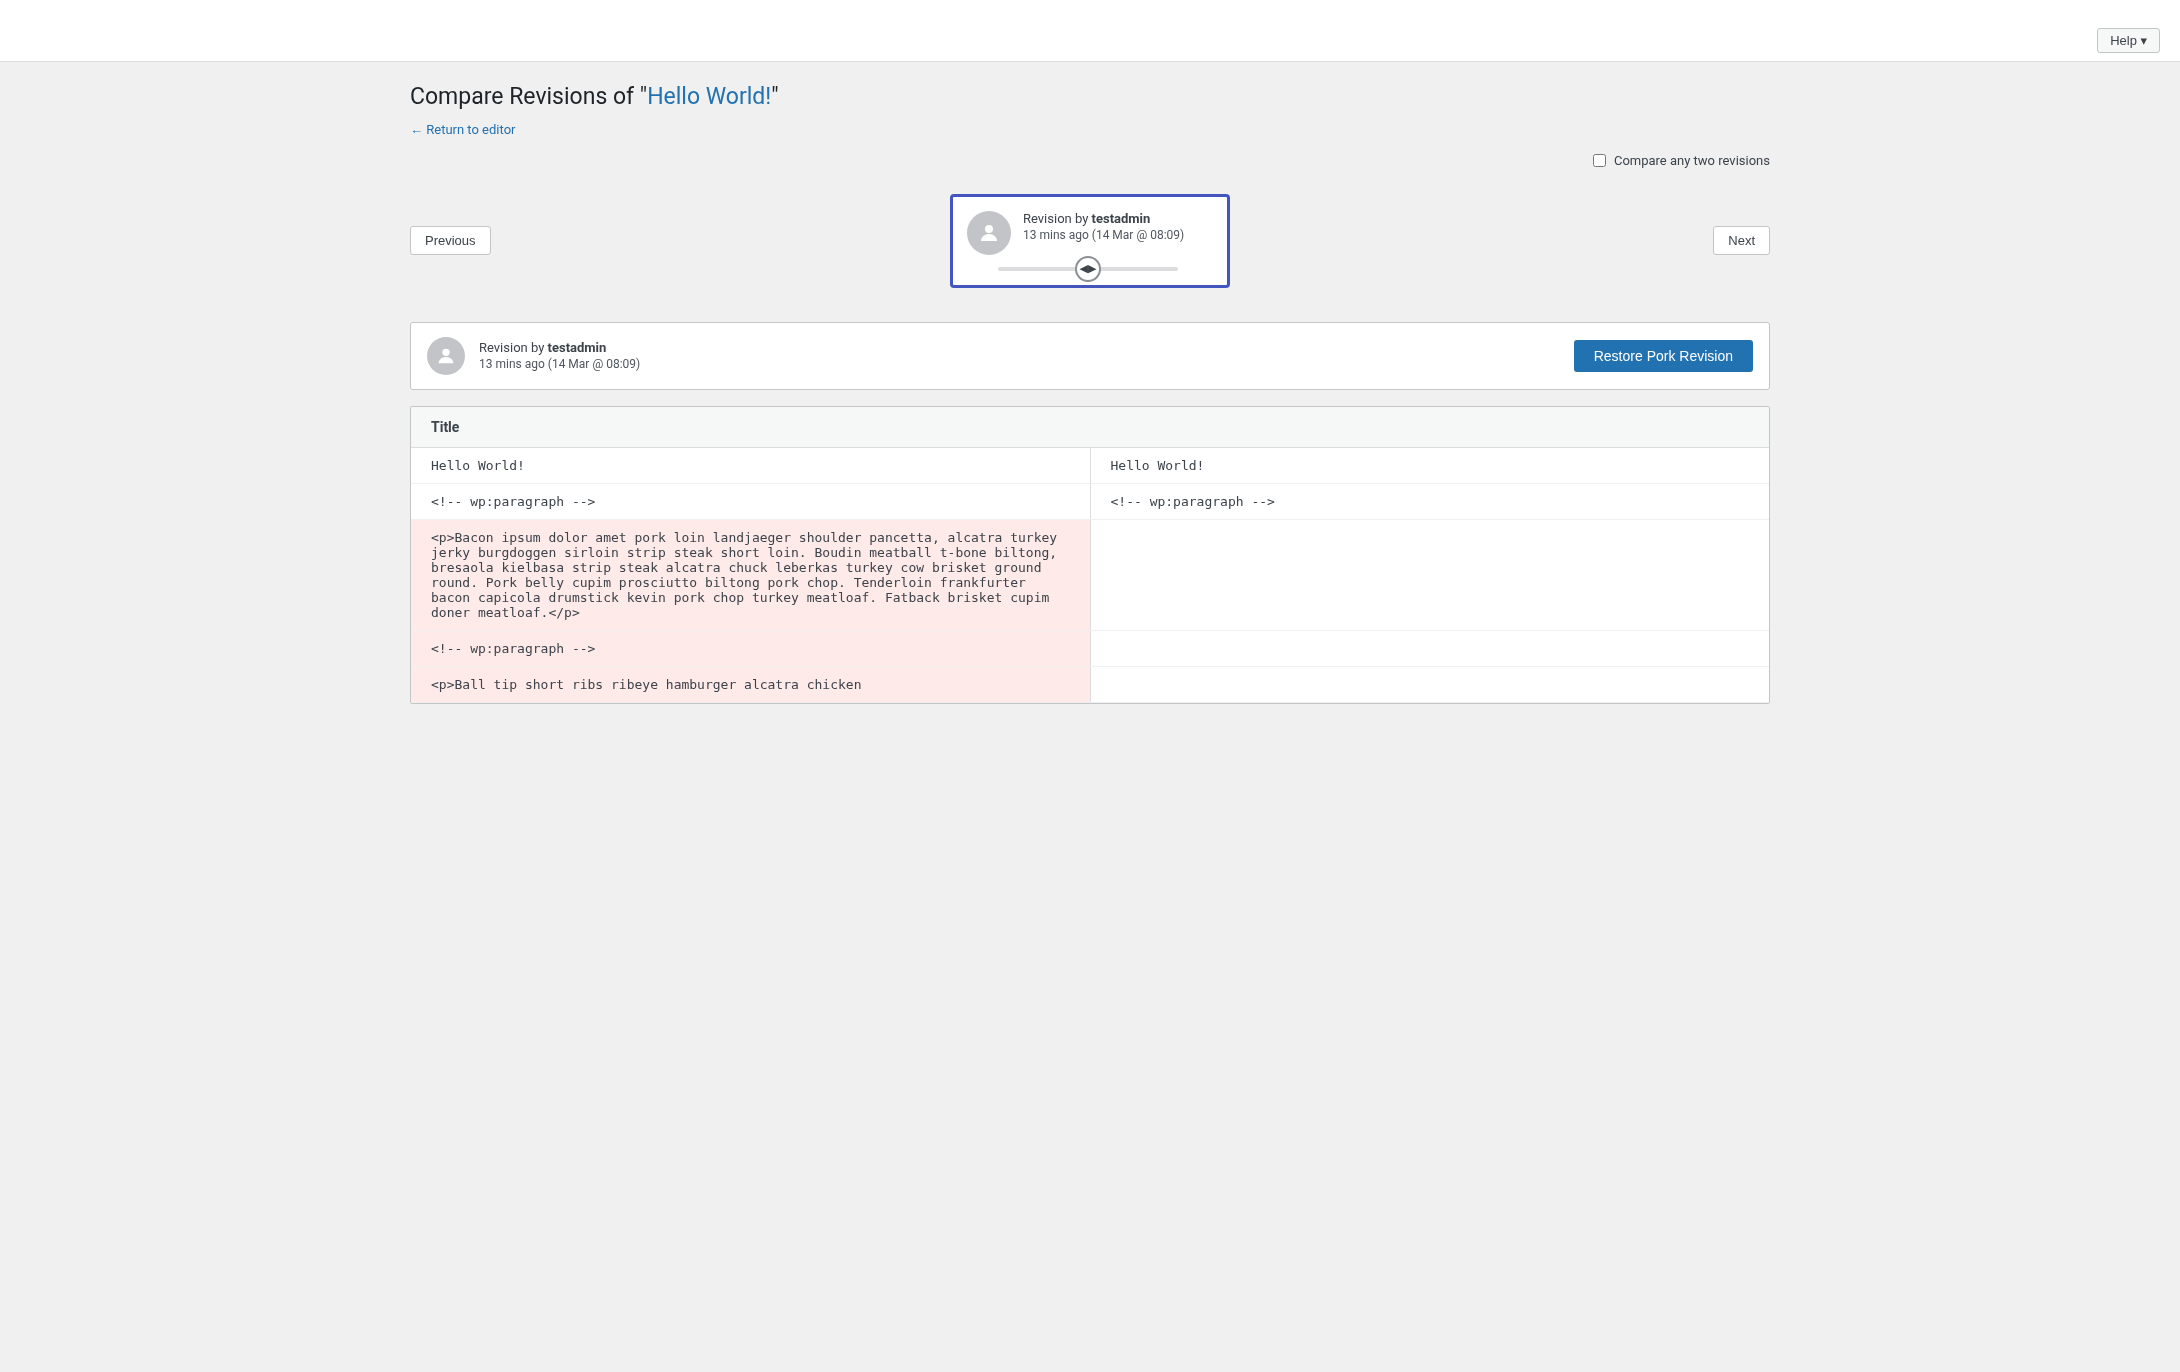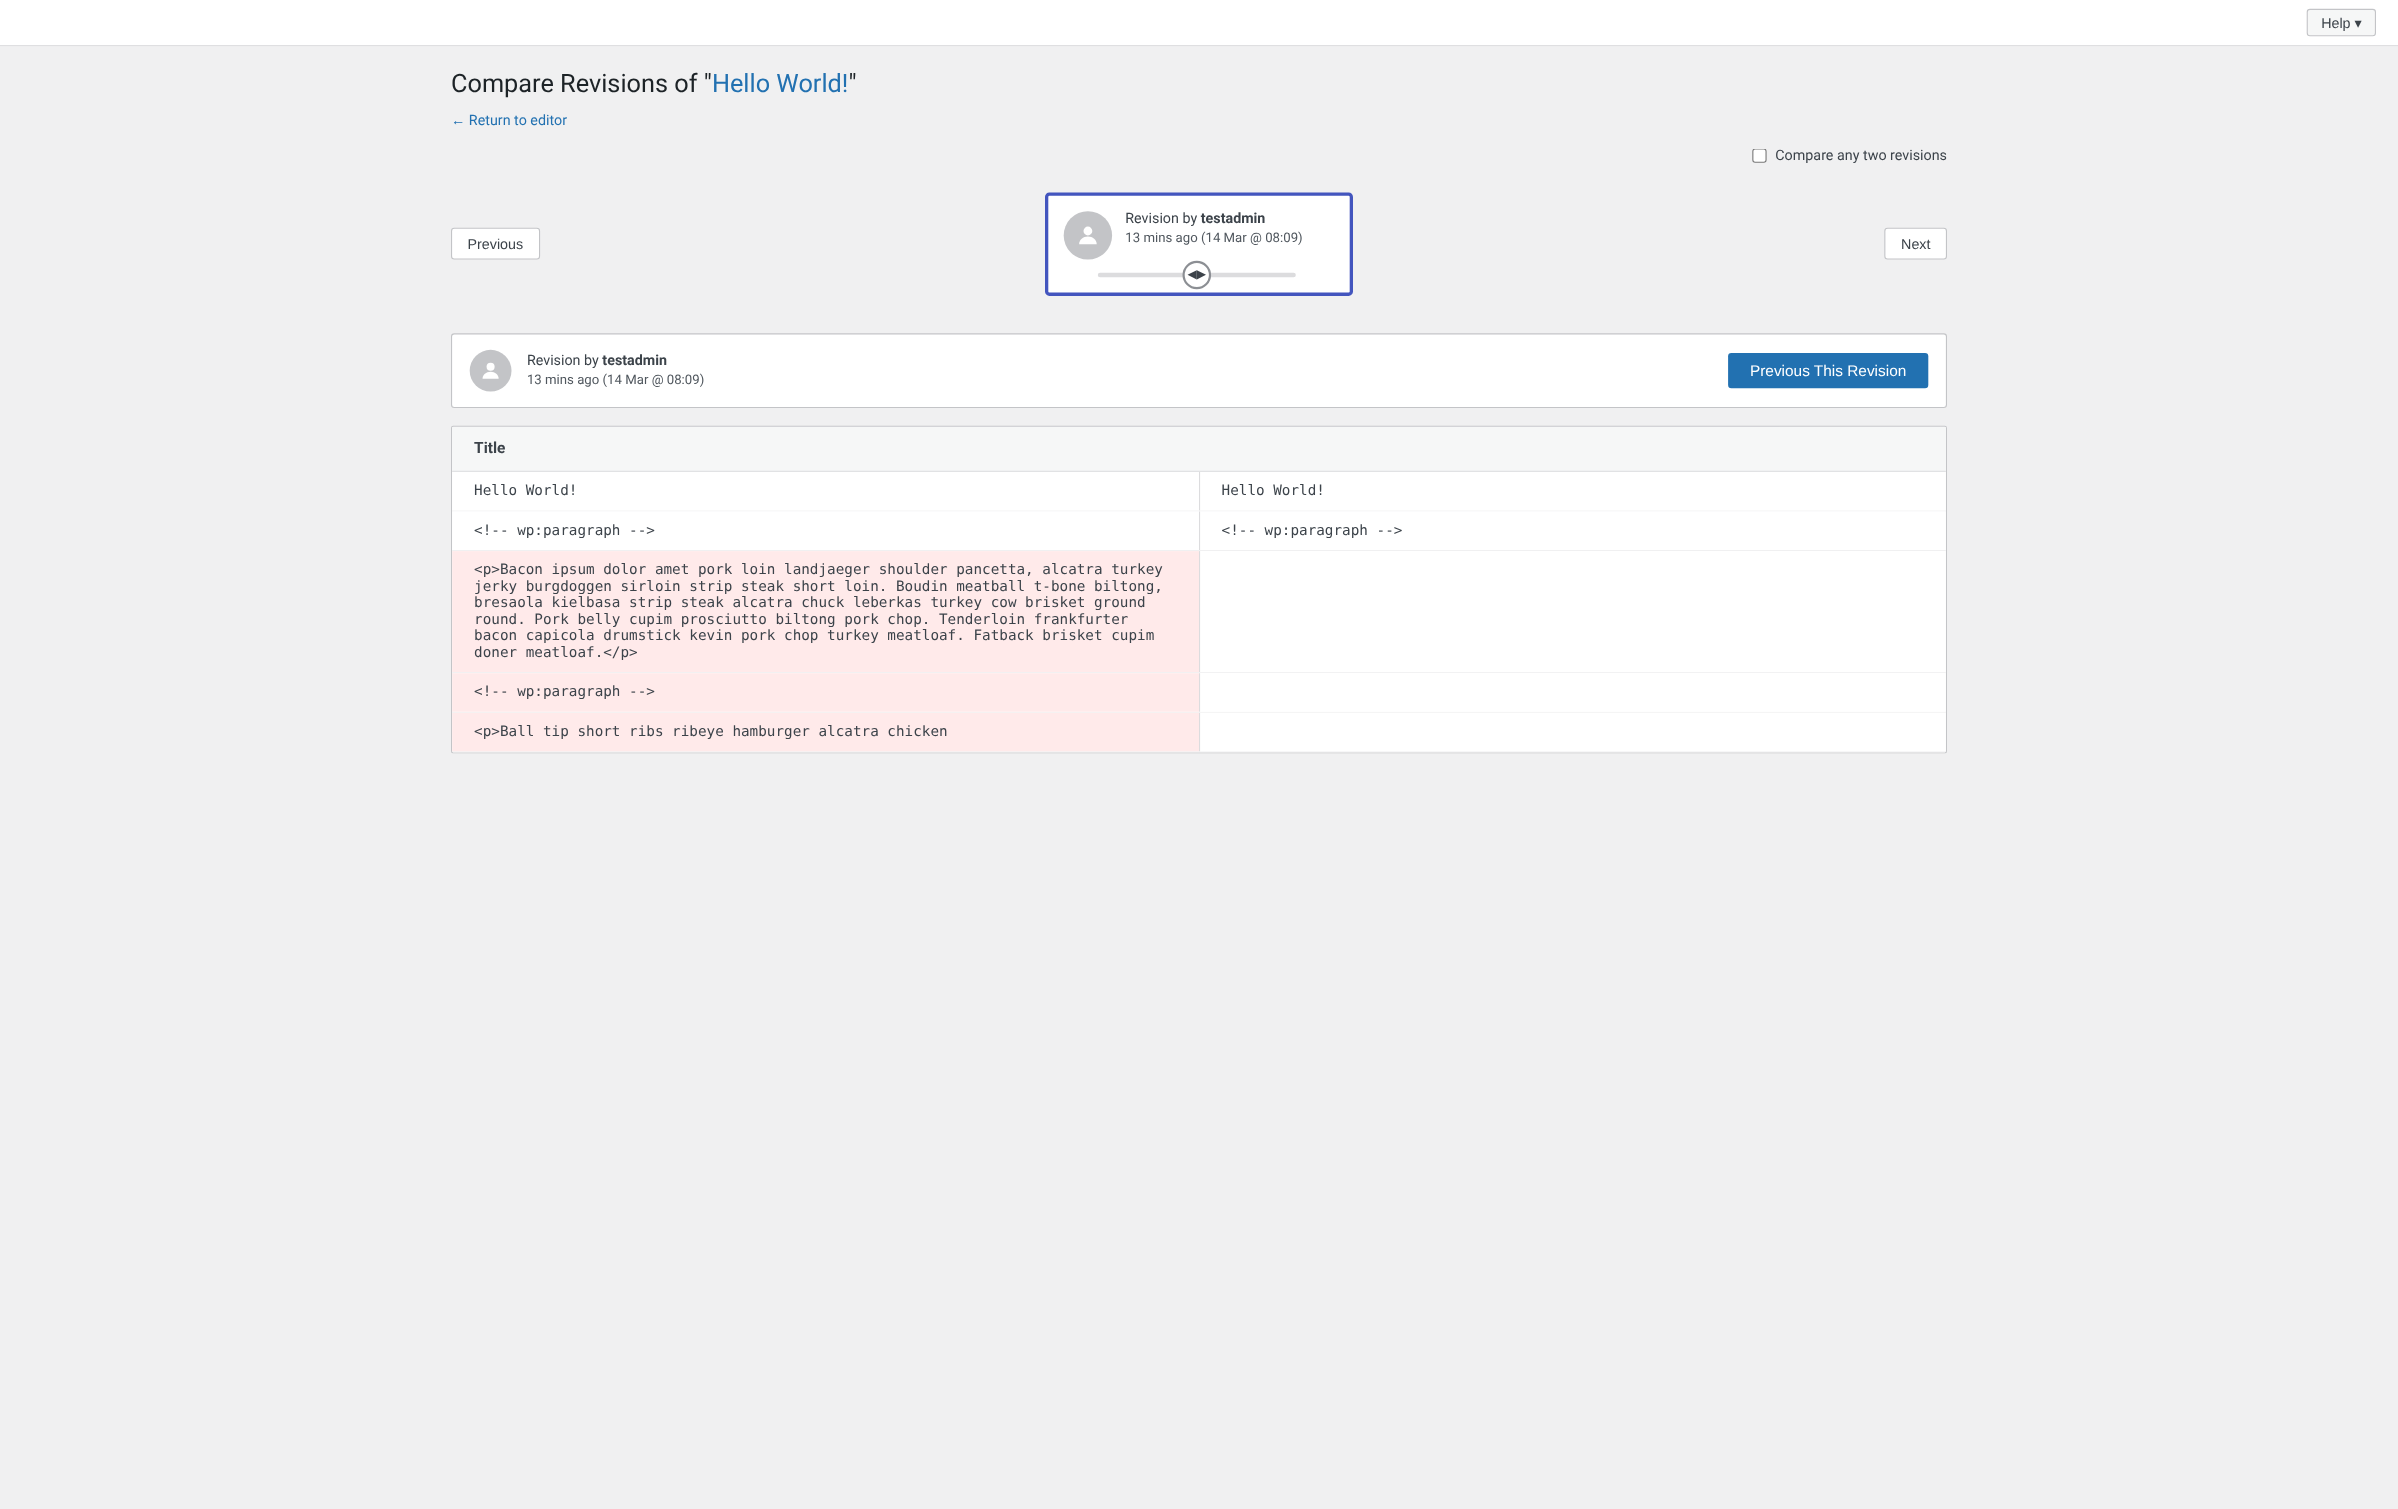--- a/index.html
+++ b/index.html
@@ -23,20 +23,21 @@
       background: #f6f7f7;
       border: 1px solid #c3c4c7;
       border-radius: 3px;
       padding: 4px 12px;
       cursor: pointer;
       font-size: 13px;
       color: #3c434a;
       display: flex;
       align-items: center;
       gap: 4px;
+      margin-top: 20px;
     }
 
     .wrap {
       max-width: 1400px;
       margin: 0 auto;
       padding: 20px 20px 0 20px;
     }
 
     .page-title {
       font-size: 23px;
@@ -303,21 +304,21 @@
         </svg>
       </div>
       <div>
         <div>
           <span>Revision by </span><strong>testadmin</strong>
         </div>
         <div style="color:#50575e;font-size:12px;margin-top:2px;">13 mins ago (14 Mar @ 08:09)</div>
       </div>
     </div>
     <button class="restore-btn">
-      <span>Previous This Revision</span>
+      <span>Restore Pork Revision</span>
     </button>
   </div>
 
   
   <div class="diff-table">
 
     <div class="diff-section-title-row">
       <span>Title</span>
     </div>
     <div class="diff-row">

